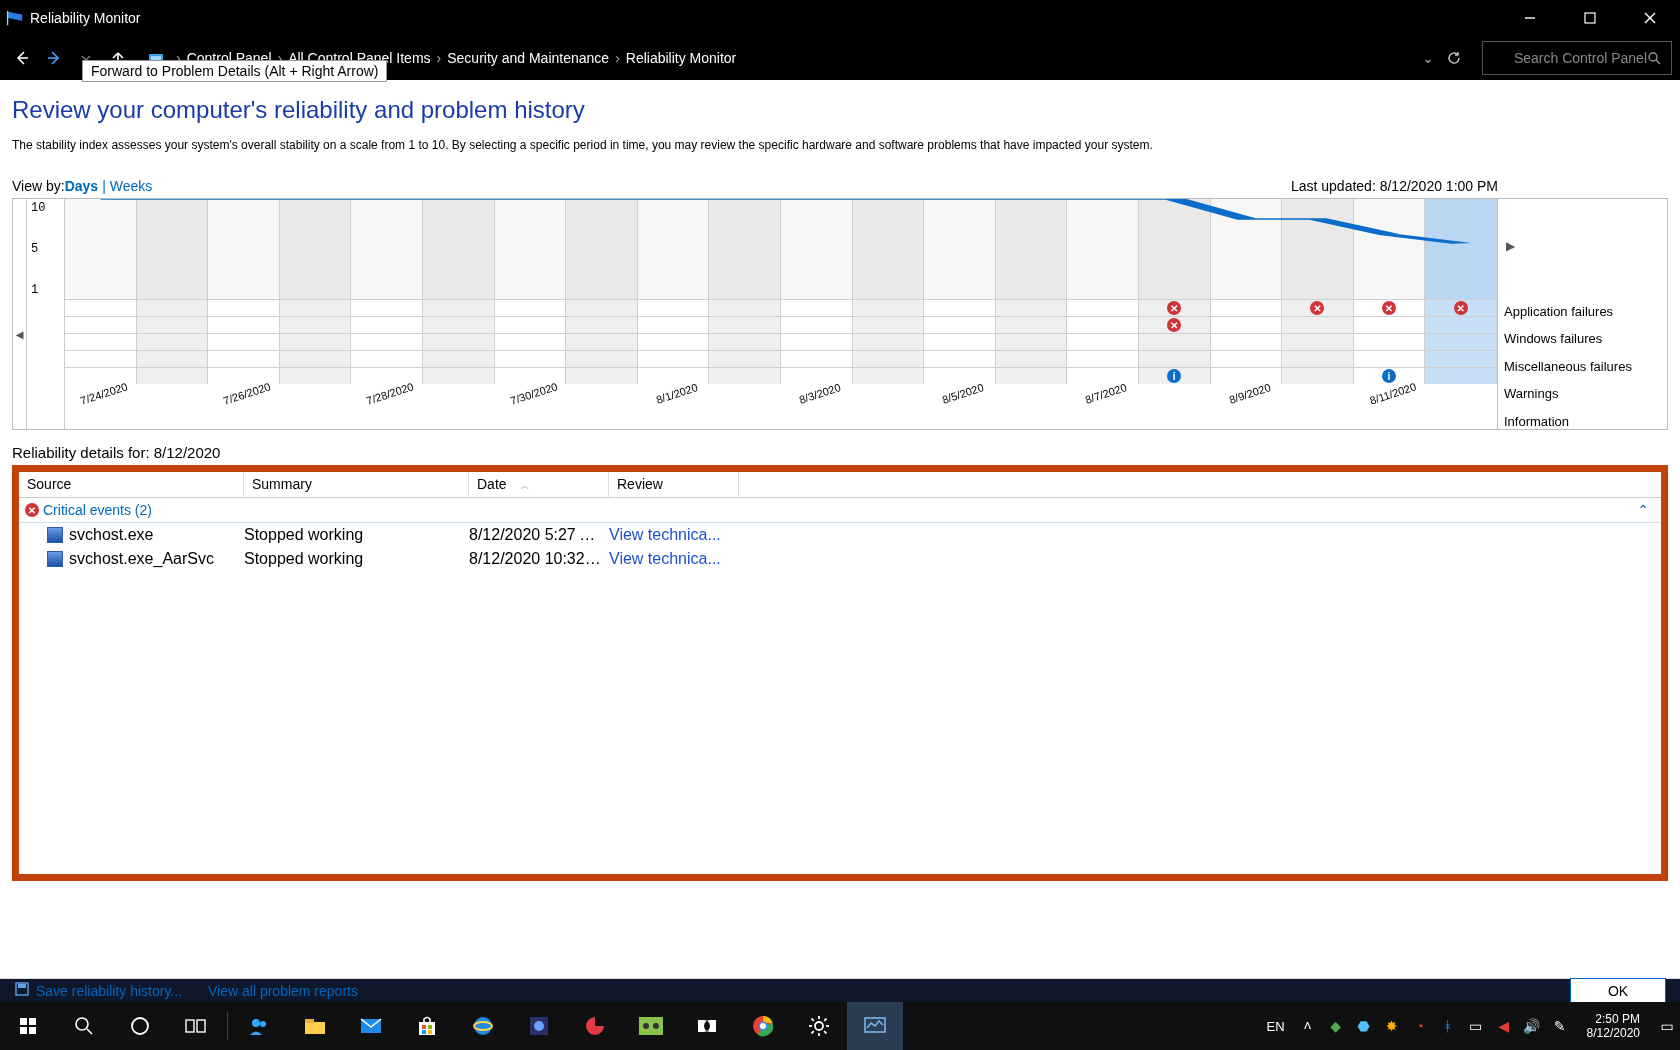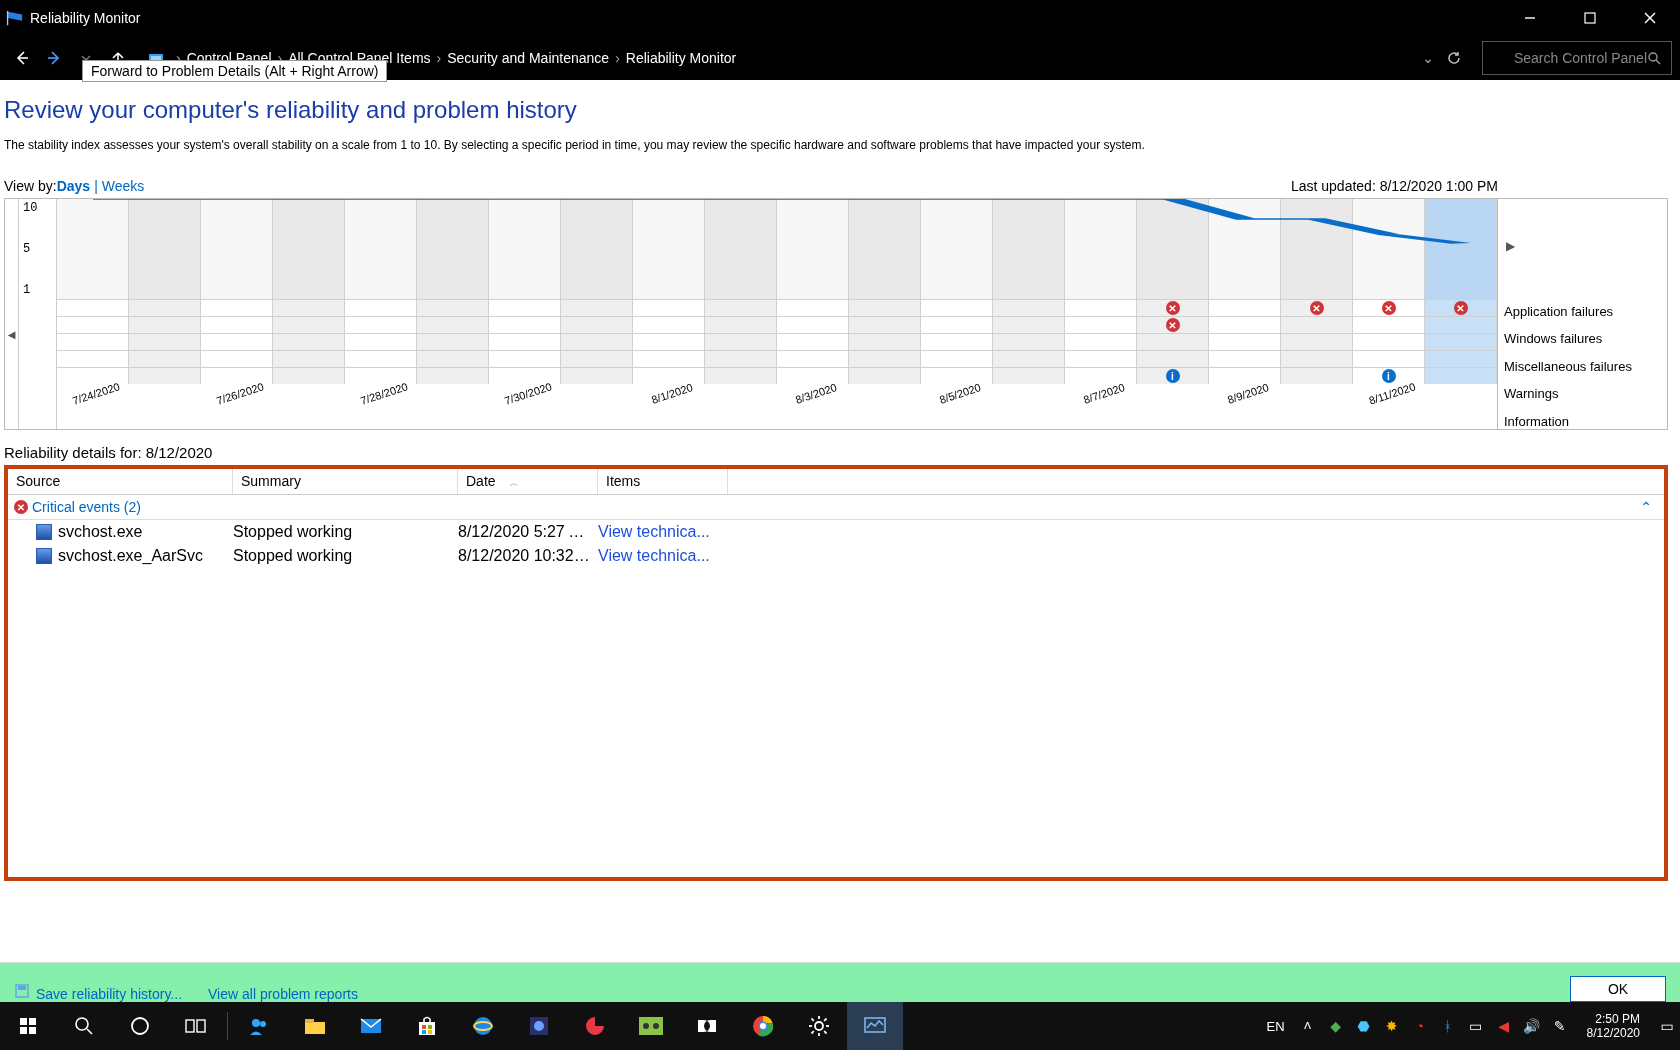--- a/index.html
+++ b/index.html
@@ -20,21 +20,21 @@
   .breadcrumbs .sep { margin: 0 6px; color: #aaa; }
   .breadcrumbs .crumb { white-space: nowrap; }
   .bc-extra { display:flex; align-items:center; gap:6px; margin-left:8px; }
   .bc-extra .chev { color:#aaa; }
   .bc-extra .refresh { width:28px; display:flex;justify-content:center; color:#ccc; }
   .searchbox { width: 190px; height: 34px; background: #000; border: 1px solid #555; display: flex; align-items: center; padding: 0 10px; margin-left: 10px; color: #888; }
   .searchbox span { flex:1;text-align:right; }
   .tooltip-float { position: absolute; top: 60px; left: 82px; background: #fff; color: #000; border: 1px solid #999; padding: 2px 8px; z-index: 40; font-size:14px;}
 
   
-  .content { position: absolute; top: 80px; left: 0; right: 0; bottom: 48px; background: #fff; padding: 10px 12px 0 4px; overflow: hidden; }
+  .content { position: absolute; top: 80px; left: 0; right: 0; bottom: 48px; background: #fff; padding: 10px 12px 0 12px; overflow: hidden; }
   h1.main { color: #1a3caa; font-size: 24px; font-weight: 400; margin: 6px 0 14px 0; }
   .desc { color: #000; font-size: 12px; margin-bottom: 26px; }
   .viewby-row { margin-bottom:4px; display:flex; }
   .viewby-row .link { color: #0067c0; cursor:pointer; }
   .viewby-row .link.active { font-weight:600; }
   .viewby-row .pipe { color: #0067c0; margin: 0 4px; }
   .viewby-row .last-updated { margin-left:auto; margin-right:170px; }
 
   
   .chart-wrap { display:flex; border:1px solid #bbb; height:232px; background:#fff; }
@@ -59,33 +59,33 @@
   .legend-side .nav-arrows{height:100px; display:flex; align-items:center; justify-content:flex-start; font-size:12px; padding-left:2px; color:#555;}
   .legend-side .lab { height:17px; font-size:13px; display:flex; align-items:center;margin-top:12px; }
   .left-arrow-box{ width:14px; display:flex; align-items:center; justify-content:center; border-right:1px solid #ccc;}
   .left-arrow-box .tri{ font-size:10px; color:#555; margin-top:40px;}
 
   svg.trend { position:absolute; top:0; left:0; height:100px; width:100%; pointer-events:none; }
   svg.trend polyline{ fill:none; stroke:#0a6dc9; stroke-width:1.6;}
 
   
   .details-title { margin-top:14px; font-size:15px; }
-  .details-table { margin-top:4px; border:4px solid #c2410c; height:416px; position:relative; overflow:hidden; }
+  .details-table { margin-top:4px; border:7px solid #c2410c; height:416px; position:relative; overflow:hidden; }
   .details-table .hdrs { display:flex; border-bottom:1px solid #ccc; background:#fff; }
   .details-table .hdrs .h { padding:4px 8px; border-right:1px solid #ddd; font-size:14px; }
   .h.src{width:225px;} .h.sum{width:225px;} .h.date{width:140px;} .h.act{width:130px;}
   .grouprow { color:#0067c0; padding:4px 6px; border-bottom:1px solid #cce1f2; display:flex; align-items:center; gap:4px;}
   .grouprow .chev{ position:absolute; right:12px; color:#0067c0;}
   .datarow { display:flex; padding:3px 0 3px 28px; font-size:16px; }
   .datarow .c{ overflow:hidden; text-overflow:ellipsis; white-space:nowrap; padding-right:8px;}
   .c.src{width:197px; display:flex; gap:6px; align-items:center;} .c.sum{width:225px;} .c.date{width:140px;} .c.act{width:130px; color:#1d4ed8; cursor:pointer;}
   .app-icon{ width:16px;height:16px;background:linear-gradient(#679de8,#1e4fa8);border:1px solid #2a5aa8; display:inline-block;}
 
   
-  .bottombar { position:absolute; left:0; right:0; bottom:48px; height:40px; background:#86efac; border-top:1px solid #ddd; display:flex; align-items:flex-end; padding:0 14px; }
+  .bottombar { position:absolute; left:0; right:0; bottom:48px; height:24px; background:#0f172a; border-top:1px solid #ddd; display:flex; align-items:center; padding:0 14px; }
   .bottombar .lnk{ color:#0067c0; margin-right:26px; cursor:pointer;}
   .bottombar .okbtn { margin-left:auto; width:96px; height:26px; border:1px solid #0067c0; background:#fff; display:flex;align-items:center;justify-content:center; cursor:pointer; }
 
   
   .taskbar { position:absolute; bottom:0; left:0; right:0; height:48px; background:#101010; color:#fff; display:flex; align-items:center; }
   .taskbar .tbtn { width:56px; height:48px; display:flex; align-items:center; justify-content:center; }
   .taskbar .tbtn.active { background:#2a3d52; }
   .taskbar .tsep{ width:1px; height:28px; background:#444; margin:0 3px;}
   .tray { margin-left:auto; display:flex; align-items:center; gap:10px; padding-right:4px;}
   .tray .ic{ width:18px; text-align:center; font-size:14px;}
@@ -459,21 +459,21 @@
   </div>
 
   <div class="details-title">
     <span>Reliability details for: </span><span>8/12/2020</span>
   </div>
   <div class="details-table">
     <div class="hdrs">
       <div class="h src">Source</div>
       <div class="h sum">Summary</div>
       <div class="h date"><span>Date</span><span class="sort-caret">︿</span></div>
-      <div class="h act">Items</div>
+      <div class="h act">Review</div>
     </div>
     <div class="grouprow">
       <span class="icon-err">✕</span>
       <span>Critical events (2)</span>
       <span class="chev">⌃</span>
     </div>
     <div id="rows-host">
         <div class="datarow">
           <div class="c src">
             <span class="app-icon"></span>

